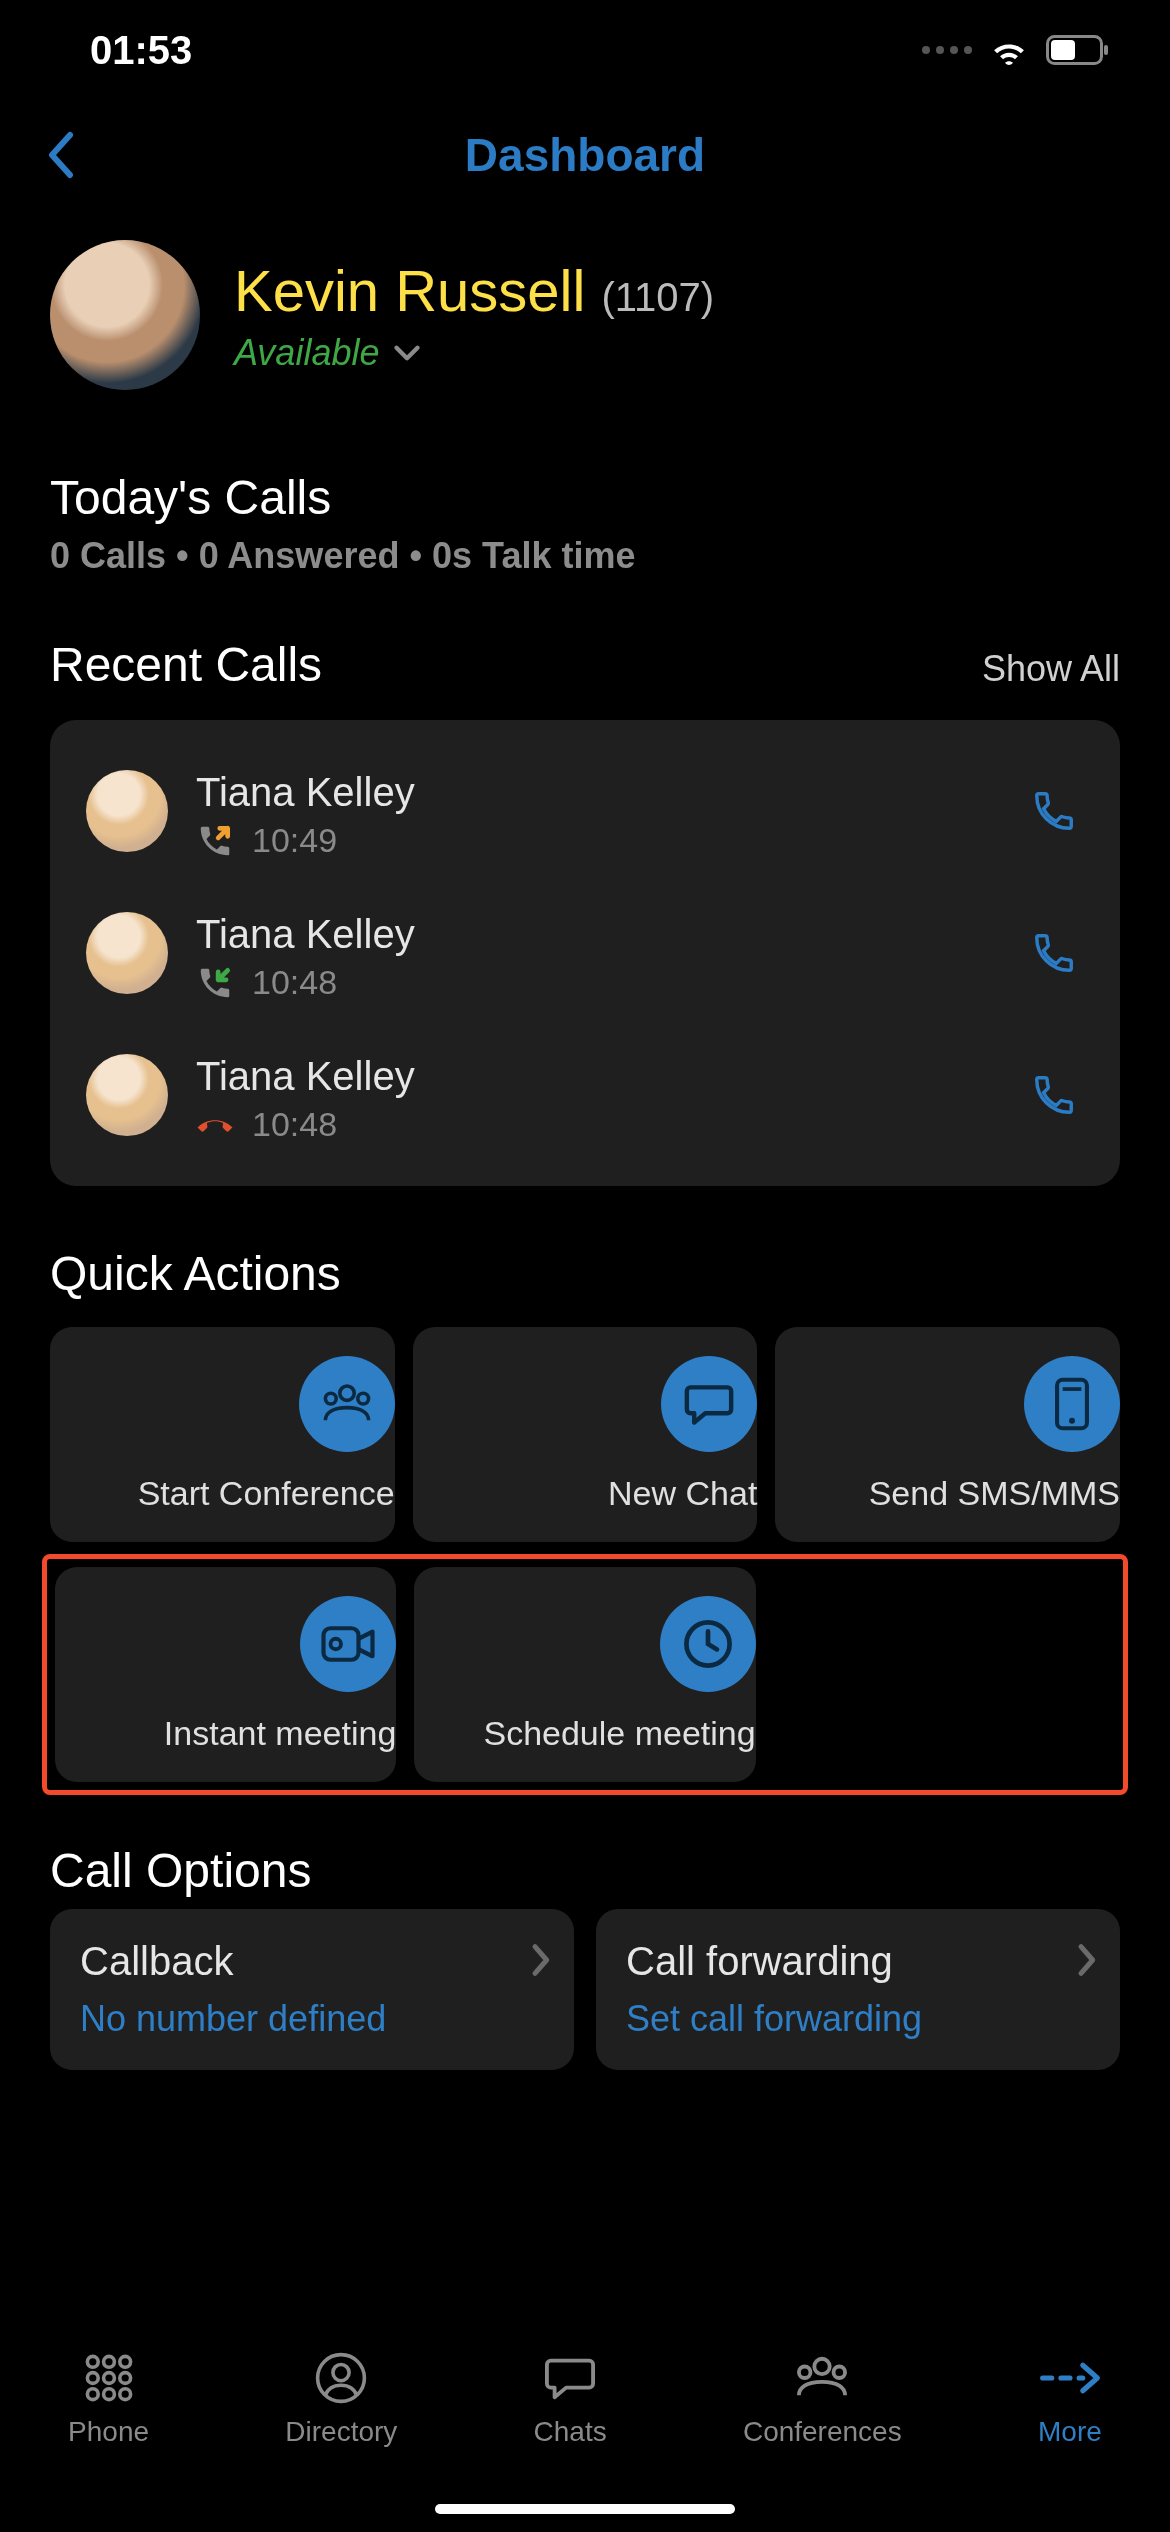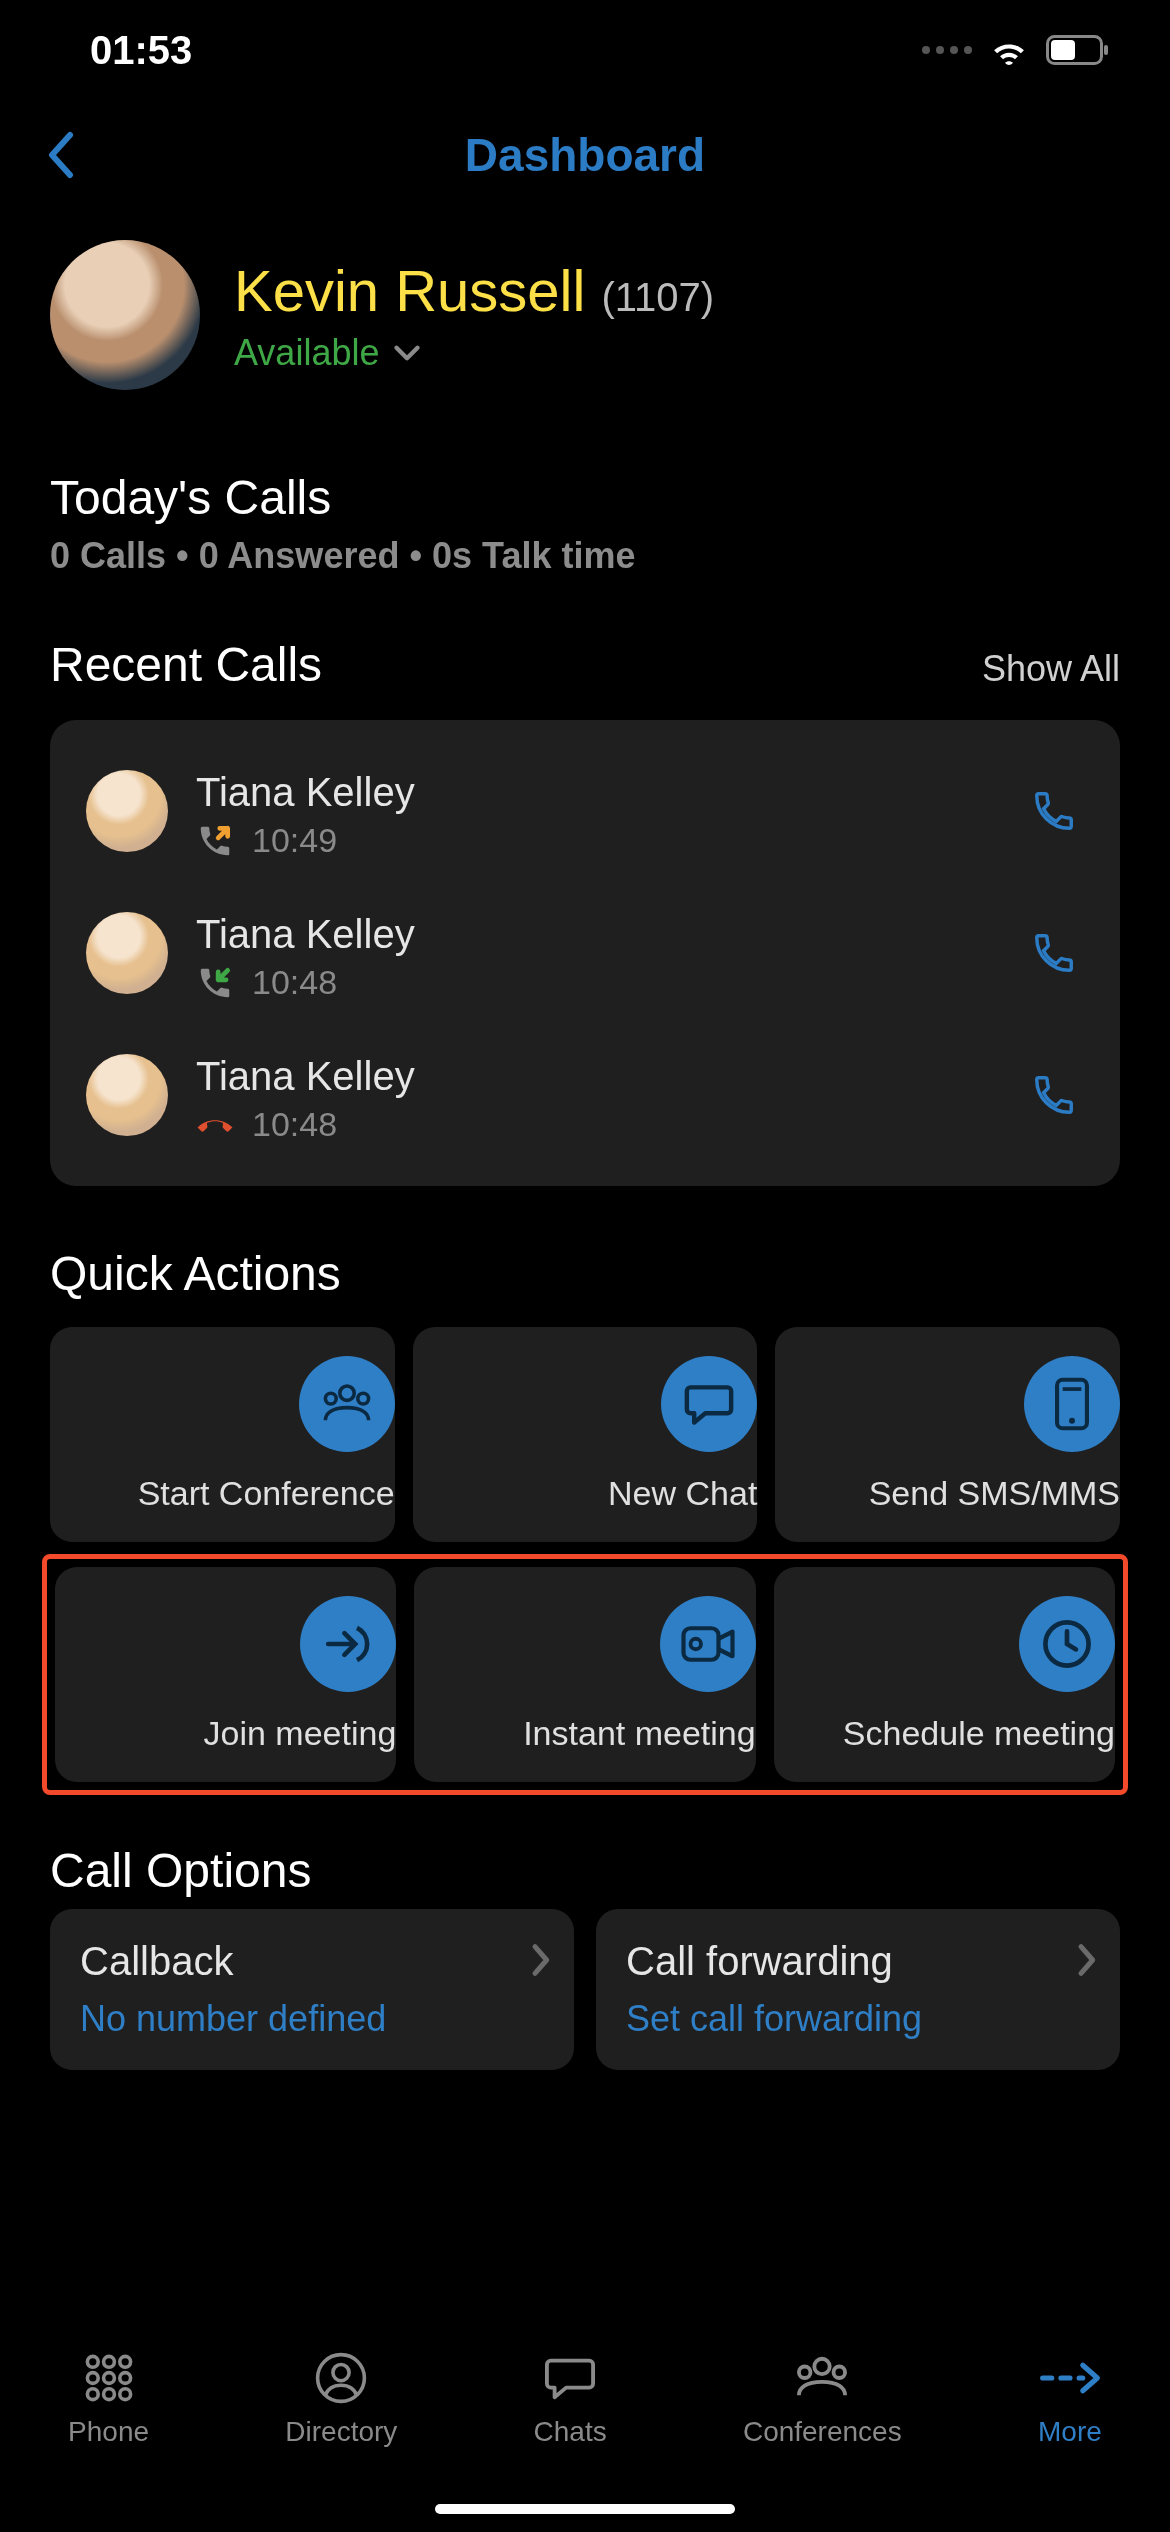--- a/index.html
+++ b/index.html
@@ -43,21 +43,21 @@
   }
   .avatar-large {
     width: 150px; height: 150px; border-radius: 50%;
     background: radial-gradient(circle at 38% 30%, #e8cfb6 0 30%, #b98f6e 40% 55%, #2c3a47 70% 100%);
     flex-shrink: 0;
   }
   .profile-name-row { display: flex; align-items: baseline; gap: 16px; flex-wrap: wrap; }
   .profile-name { font-size: 58px; font-weight: 400; color: #fde047; }
   .profile-ext { font-size: 40px; color: #bbb; }
   .status-row { display: flex; align-items: center; gap: 14px; margin-top: 8px; }
-  .status-text { font-size: 36px; color: #3fa846; }
+  .status-text { font-size: 36px; color: #3fa846; font-style: italic; }
   .chev-down svg { display:block; }
 
   .section { padding: 0 50px; margin-top: 60px; }
   .section-title { font-size: 48px; font-weight: 400; color: #fff; }
   .section-sub { font-size: 36px; color: #8c8c8c; margin-top: 10px; font-weight: bold; }
   .section-head { display: flex; align-items: baseline; justify-content: space-between; }
   .show-all { font-size: 36px; color: #d0d0d0; }
 
   .calls-card {
     margin-top: 28px;
@@ -299,29 +299,20 @@
             <rect x="2" y="2" width="16" height="26" rx="3" fill="none" stroke="#0b2a42" stroke-width="2.2"></rect>
             <line x1="5" y1="7" x2="15" y2="7" stroke="#0b2a42" stroke-width="2"></line>
             <circle cx="10" cy="24" r="1.6" fill="#0b2a42"></circle>
           </svg>
       </div>
       <div class="qa-label">Send SMS/MMS</div>
     </div>
   </div>
 
   <div class="qa-highlight">
-    <div class="qa-tile">
-      <div class="qa-circle">
-        <svg width="54" height="54" viewBox="0 0 30 30">
-            <path fill="none" stroke="#0b2a42" stroke-width="2.6" stroke-linecap="round" d="M4 15h14M13 9l6 6-6 6"></path>
-            <path fill="none" stroke="#0b2a42" stroke-width="2.6" d="M20 6a10 10 0 0 1 0 18"></path>
-          </svg>
-      </div>
-      <div class="qa-label">Join meeting</div>
-    </div>
     <div class="qa-tile">
       <div class="qa-circle">
         <svg width="56" height="42" viewBox="0 0 32 22">
             <rect x="2" y="2" width="20" height="18" rx="4" fill="none" stroke="#0b2a42" stroke-width="2.4"></rect>
             <path fill="none" stroke="#0b2a42" stroke-width="2.4" stroke-linejoin="round" d="M22 8 30 4v14l-8-4"></path>
             <circle cx="9" cy="11" r="3" fill="none" stroke="#0b2a42" stroke-width="2.2"></circle>
           </svg>
       </div>
       <div class="qa-label">Instant meeting</div>
     </div>

